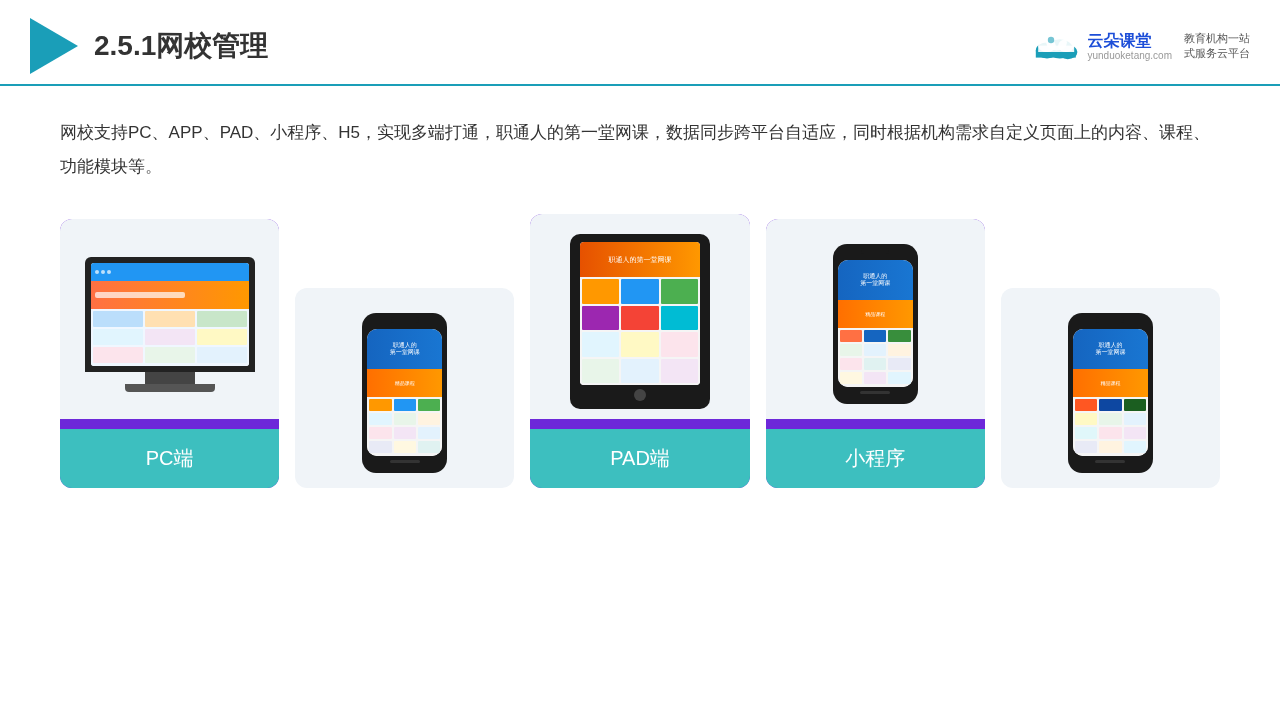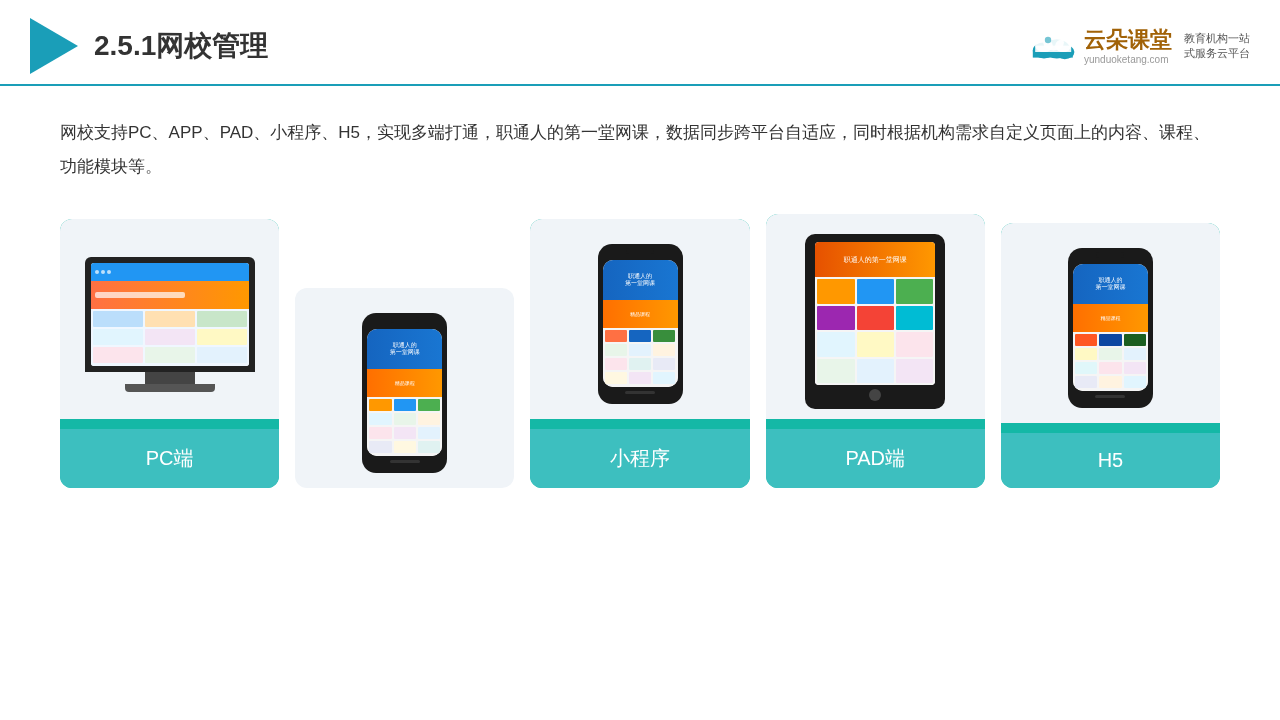--- a/index.html
+++ b/index.html
@@ -50,23 +50,23 @@
     .cloud-icon-svg {
       width: 48px;
       height: 36px;
     }
     .brand-text {
       display: flex;
       flex-direction: column;
       align-items: flex-start;
     }
     .brand-name {
-      font-size: 22px;
+      font-size: 16px;
       font-weight: bold;
-      color: #a16207;
+      color: #1d4ed8;
       line-height: 1.2;
     }
     .brand-url {
       font-size: 10px;
       color: #999;
     }
     .brand-slogan {
       font-size: 11px;
       color: #555;
       line-height: 1.4;
@@ -88,21 +88,21 @@
     
     .cards-container {
       display: flex;
       gap: 16px;
       justify-content: center;
       align-items: flex-end;
       margin-top: 10px;
     }
 
     .card {
-      background: #14b8a6;
+      background: #6d28d9;
       border-radius: 12px;
       display: flex;
       flex-direction: column;
       align-items: center;
       overflow: hidden;
       flex: 1;
       max-width: 220px;
     }
 
     .card-image-area {
@@ -470,64 +470,20 @@
                     <div class="phone-content-block" style="background:#fff8e1;"></div>
                     <div class="phone-content-block" style="background:#e0f2f1;"></div>
                   </div>
                 </div>
               </div>
             </div>
             <div class="phone-bottom-bar"></div>
           </div>
         </div>
       </div>
-    </div>
-
-    <div class="card">
-      <div class="card-image-area">
-        <div class="phone-device">
-          <div class="phone-body">
-            <div class="phone-notch"></div>
-            <div class="phone-screen">
-              <div class="phone-screen-inner">
-                <div class="phone-top-banner">
-                  <div class="phone-banner-text">职通人的<br>第一堂网课</div>
-                </div>
-                <div class="phone-orange-banner">
-                  <div class="phone-orange-text">精品课程</div>
-                </div>
-                <div class="phone-content">
-                  <div class="phone-content-row">
-                    <div class="phone-content-block" style="background:#ff7043;"></div>
-                    <div class="phone-content-block" style="background:#1565c0;"></div>
-                    <div class="phone-content-block" style="background:#388e3c;"></div>
-                  </div>
-                  <div class="phone-content-row">
-                    <div class="phone-content-block" style="background:#e8f5e9;"></div>
-                    <div class="phone-content-block" style="background:#e3f2fd;"></div>
-                    <div class="phone-content-block" style="background:#fff3e0;"></div>
-                  </div>
-                  <div class="phone-content-row">
-                    <div class="phone-content-block" style="background:#fce4ec;"></div>
-                    <div class="phone-content-block" style="background:#e0f2f1;"></div>
-                    <div class="phone-content-block" style="background:#e8eaf6;"></div>
-                  </div>
-                  <div class="phone-content-row">
-                    <div class="phone-content-block" style="background:#fff8e1;"></div>
-                    <div class="phone-content-block" style="background:#f3e5f5;"></div>
-                    <div class="phone-content-block" style="background:#e1f5fe;"></div>
-                  </div>
-                </div>
-              </div>
-            </div>
-            <div class="phone-bottom-bar"></div>
-          </div>
-        </div>
-      </div>
-      <div class="card-label">小程序</div>
     </div>
 
     <div class="card">
       <div class="card-image-area">
         <div class="tablet-device">
           <div class="tablet-body">
             <div class="tablet-screen">
               <div class="tablet-screen-inner">
                 <div class="tablet-top-banner">
                   <span style="font-size:7px;color:#fff;text-align:center;">职通人的第一堂网课</span>
@@ -563,43 +519,86 @@
             <div class="phone-screen">
               <div class="phone-screen-inner">
                 <div class="phone-top-banner">
                   <div class="phone-banner-text">职通人的<br>第一堂网课</div>
                 </div>
                 <div class="phone-orange-banner">
                   <div class="phone-orange-text">精品课程</div>
                 </div>
                 <div class="phone-content">
                   <div class="phone-content-row">
-                    <div class="phone-content-block" style="background:#ff5722;"></div>
-                    <div class="phone-content-block" style="background:#0d47a1;"></div>
-                    <div class="phone-content-block" style="background:#1b5e20;"></div>
-                  </div>
-                  <div class="phone-content-row">
-                    <div class="phone-content-block" style="background:#fff9c4;"></div>
+                    <div class="phone-content-block" style="background:#ff7043;"></div>
+                    <div class="phone-content-block" style="background:#1565c0;"></div>
+                    <div class="phone-content-block" style="background:#388e3c;"></div>
+                  </div>
+                  <div class="phone-content-row">
                     <div class="phone-content-block" style="background:#e8f5e9;"></div>
                     <div class="phone-content-block" style="background:#e3f2fd;"></div>
-                  </div>
-                  <div class="phone-content-row">
-                    <div class="phone-content-block" style="background:#e0f7fa;"></div>
+                    <div class="phone-content-block" style="background:#fff3e0;"></div>
+                  </div>
+                  <div class="phone-content-row">
                     <div class="phone-content-block" style="background:#fce4ec;"></div>
+                    <div class="phone-content-block" style="background:#e0f2f1;"></div>
+                    <div class="phone-content-block" style="background:#e8eaf6;"></div>
+                  </div>
+                  <div class="phone-content-row">
+                    <div class="phone-content-block" style="background:#fff8e1;"></div>
                     <div class="phone-content-block" style="background:#f3e5f5;"></div>
-                  </div>
-                  <div class="phone-content-row">
-                    <div class="phone-content-block" style="background:#e8eaf6;"></div>
-                    <div class="phone-content-block" style="background:#fff3e0;"></div>
                     <div class="phone-content-block" style="background:#e1f5fe;"></div>
                   </div>
                 </div>
               </div>
             </div>
             <div class="phone-bottom-bar"></div>
           </div>
         </div>
       </div>
-      <div class="card-label">H5</div>
+      <div class="card-label">小程序</div>
+    </div>
+
+    <div class="card">
+      <div class="card-image-area">
+        <div class="phone-device">
+          <div class="phone-body">
+            <div class="phone-notch"></div>
+            <div class="phone-screen">
+              <div class="phone-screen-inner">
+                <div class="phone-top-banner">
+                  <div class="phone-banner-text">职通人的<br>第一堂网课</div>
+                </div>
+                <div class="phone-orange-banner">
+                  <div class="phone-orange-text">精品课程</div>
+                </div>
+                <div class="phone-content">
+                  <div class="phone-content-row">
+                    <div class="phone-content-block" style="background:#ff5722;"></div>
+                    <div class="phone-content-block" style="background:#0d47a1;"></div>
+                    <div class="phone-content-block" style="background:#1b5e20;"></div>
+                  </div>
+                  <div class="phone-content-row">
+                    <div class="phone-content-block" style="background:#fff9c4;"></div>
+                    <div class="phone-content-block" style="background:#e8f5e9;"></div>
+                    <div class="phone-content-block" style="background:#e3f2fd;"></div>
+                  </div>
+                  <div class="phone-content-row">
+                    <div class="phone-content-block" style="background:#e0f7fa;"></div>
+                    <div class="phone-content-block" style="background:#fce4ec;"></div>
+                    <div class="phone-content-block" style="background:#f3e5f5;"></div>
+                  </div>
+                  <div class="phone-content-row">
+                    <div class="phone-content-block" style="background:#e8eaf6;"></div>
+                    <div class="phone-content-block" style="background:#fff3e0;"></div>
+                    <div class="phone-content-block" style="background:#e1f5fe;"></div>
+                  </div>
+                </div>
+              </div>
+            </div>
+            <div class="phone-bottom-bar"></div>
+          </div>
+        </div>
+      </div>
     </div>
 
   </div>
 </div>
 
 </body></html>

